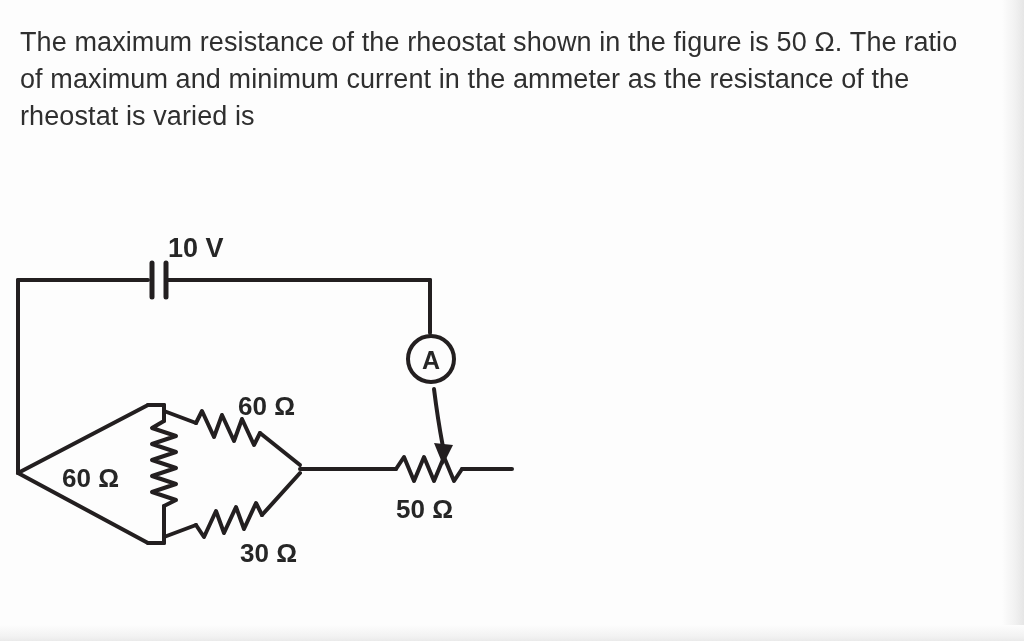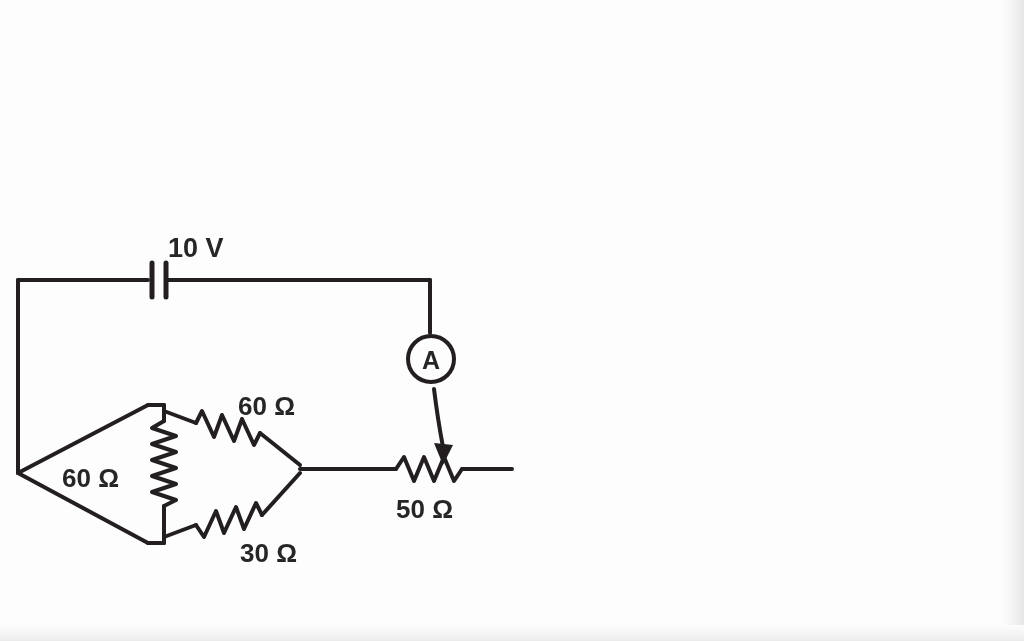--- a/index.html
+++ b/index.html
@@ -59,20 +59,21 @@
     font-family: "Liberation Sans", sans-serif;
     font-weight: bold;
     fill: #262626;
   }
 </style>
 </head>
 <body>
 
 <div id="page">
 
+  <div class="question">The maximum resistance of the rheostat shown in the figure is 50 Ω. The ratio of maximum and minimum current in the ammeter as the resistance of the rheostat is varied is</div>
 
   <div class="figure">
     <svg width="620" height="360" viewBox="0 0 620 360" xmlns="http://www.w3.org/2000/svg">
       <g fill="none" stroke="#231f20" stroke-width="4" stroke-linecap="round" stroke-linejoin="round">
 
         <path d="M18,55 L148,55"></path>
 
         <path d="M152,38 L152,72" stroke-width="5"></path>
         <path d="M166,38 L166,72" stroke-width="5"></path>
 

